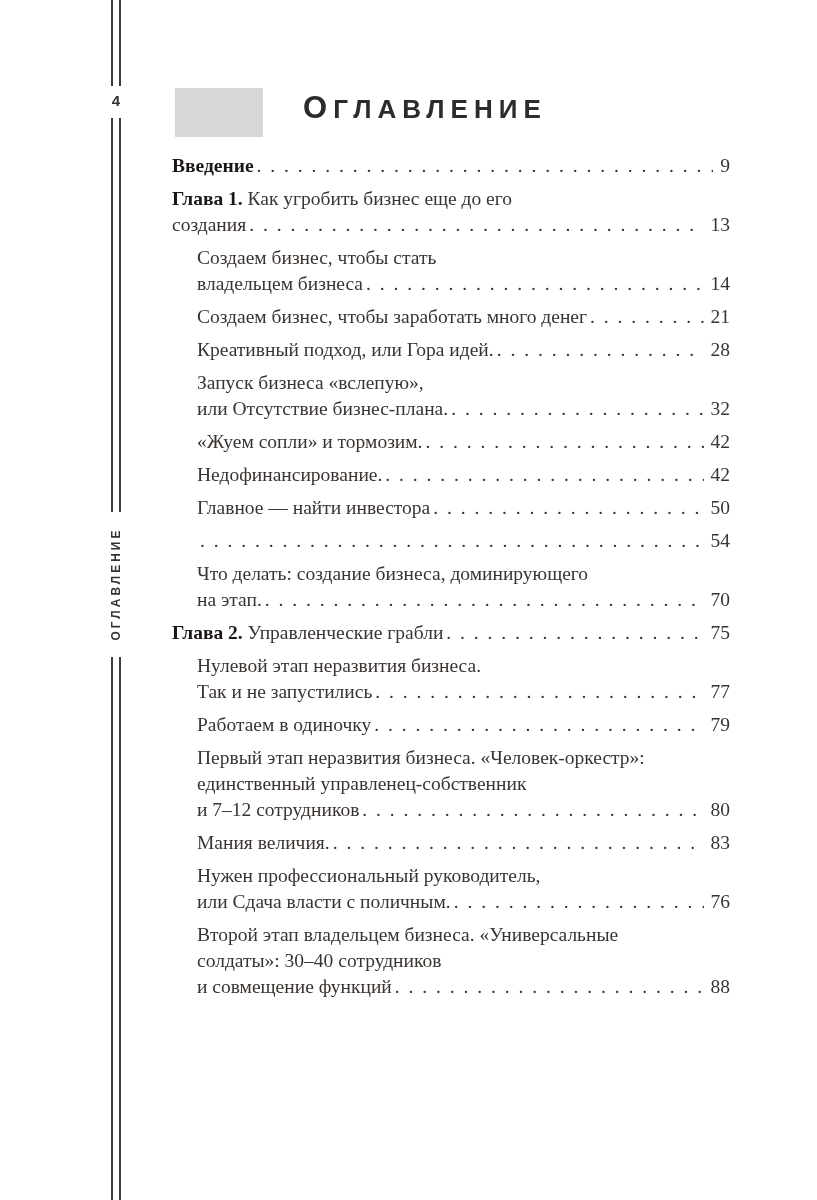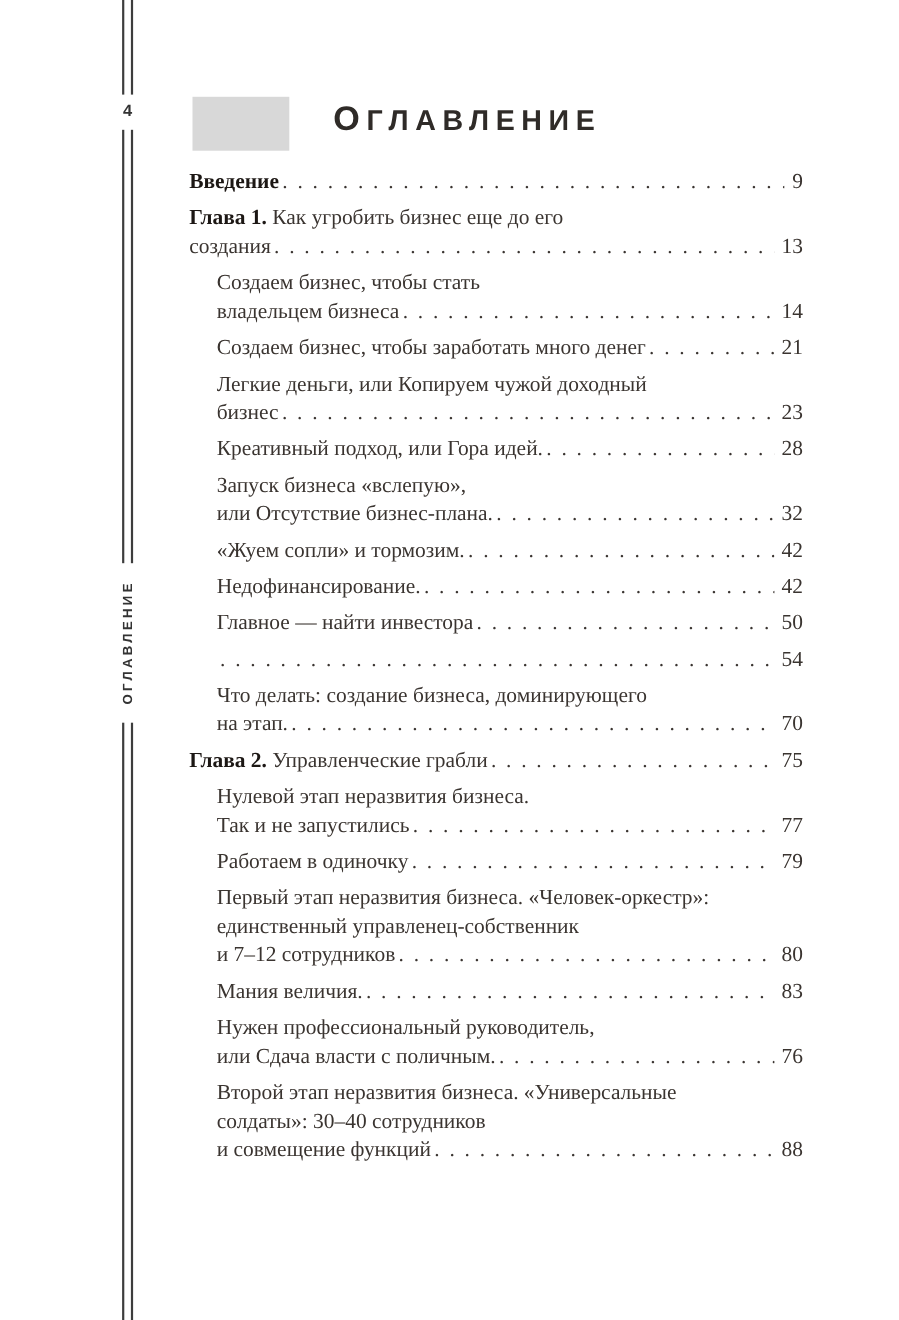--- a/index.html
+++ b/index.html
@@ -114,28 +114,20 @@
         </div>
       </div>
       <div class="entry sub">
         <div class="line last">
           <span class="txt">Создаем бизнес, чтобы заработать много денег</span>
           <span class="dots"></span>
           <span class="pg">21</span>
         </div>
       </div>
       <div class="entry sub">
-        <div class="line"><span class="txt">Легкие деньги, или Копируем чужой доходный</span></div>
-        <div class="line last">
-          <span class="txt">бизнес</span>
-          <span class="dots"></span>
-          <span class="pg">23</span>
-        </div>
-      </div>
-      <div class="entry sub">
         <div class="line last">
           <span class="txt">Креативный подход, или Гора идей.</span>
           <span class="dots"></span>
           <span class="pg">28</span>
         </div>
       </div>
       <div class="entry sub">
         <div class="line"><span class="txt">Запуск бизнеса «вслепую»,</span></div>
         <div class="line last">
           <span class="txt">или Отсутствие бизнес-плана.</span>
@@ -218,21 +210,21 @@
       </div>
       <div class="entry sub">
         <div class="line"><span class="txt">Нужен профессиональный руководитель,</span></div>
         <div class="line last">
           <span class="txt">или Сдача власти с поличным.</span>
           <span class="dots"></span>
           <span class="pg">76</span>
         </div>
       </div>
       <div class="entry sub">
-        <div class="line"><span class="txt">Второй этап неразвития бизнеса. «Универсальные</span></div>
+        <div class="line"><span class="txt">Второй этап владельцем бизнеса. «Универсальные</span></div>
         <div class="line"><span class="txt">солдаты»: 30–40 сотрудников</span></div>
         <div class="line last">
           <span class="txt">и совмещение функций</span>
           <span class="dots"></span>
           <span class="pg">88</span>
         </div>
       </div>
     </div>
 
 </div>

